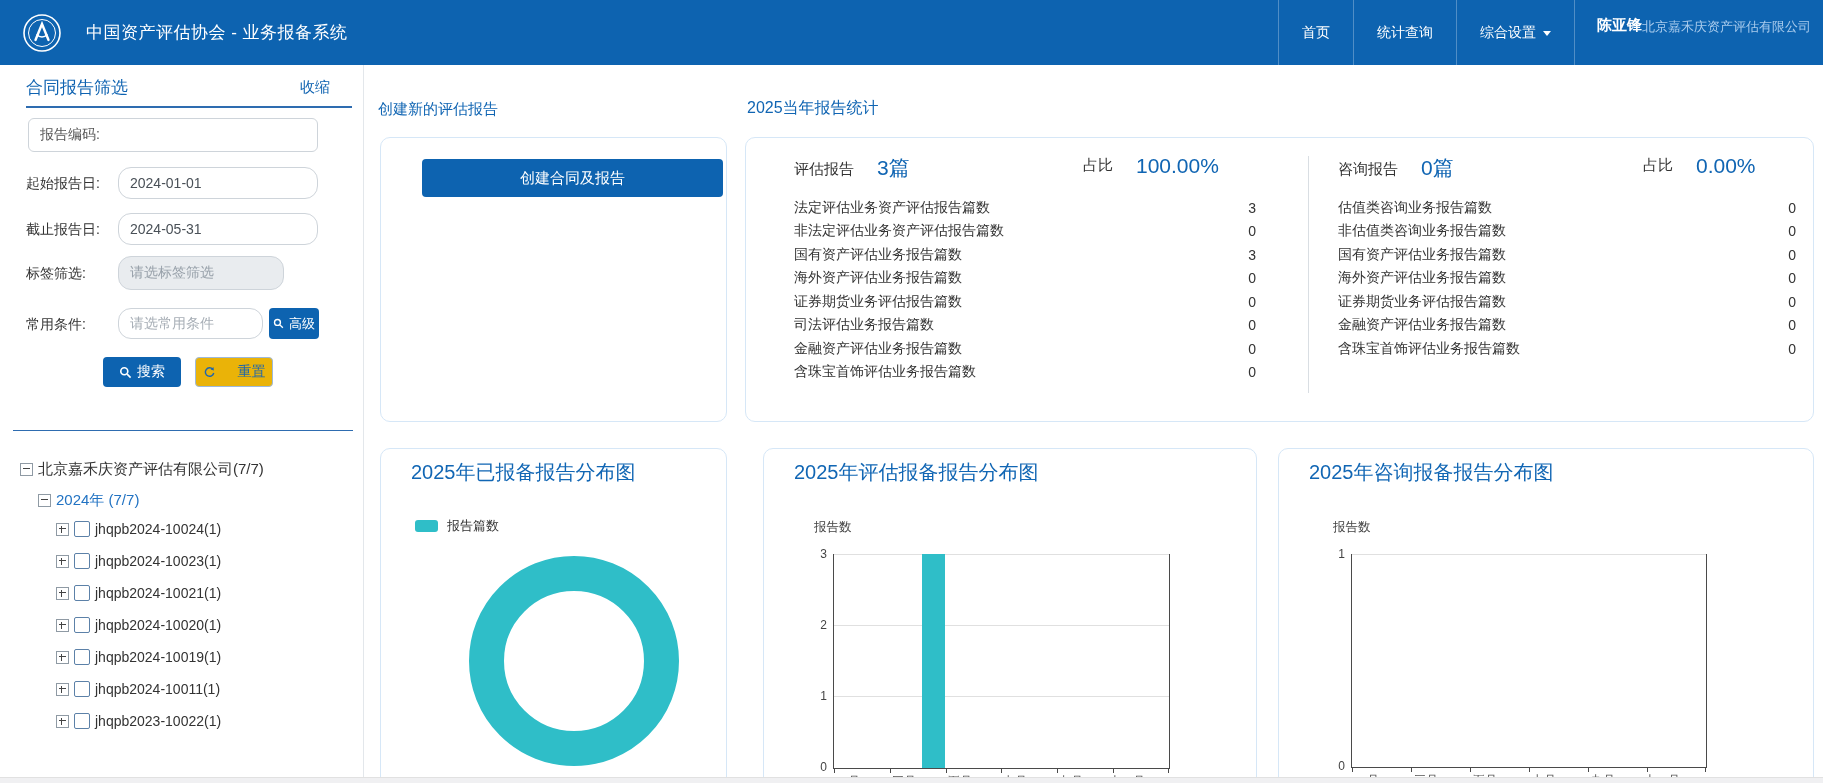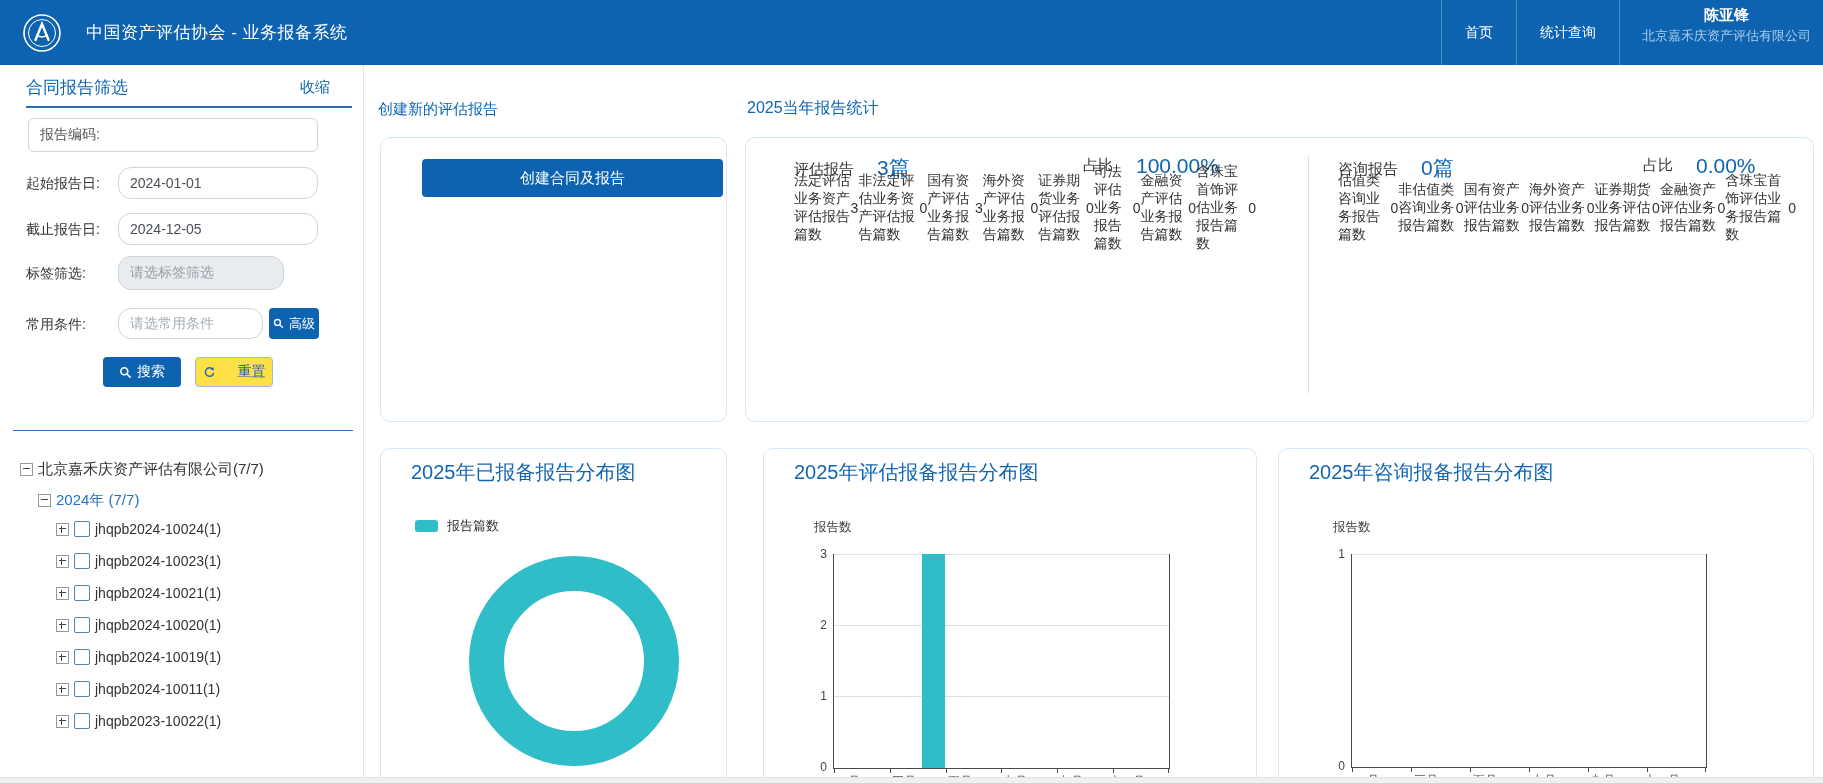--- a/index.html
+++ b/index.html
@@ -9,61 +9,61 @@
   
   .header{position:absolute;left:0;top:0;width:1823px;height:65px;background:#0d63b0;color:#fff;
           display:flex;align-items:center;z-index:5}
   .logo{width:40px;height:40px;margin-left:22px;flex:0 0 auto}
   .app-title{margin-left:24px;font-size:17px;letter-spacing:.5px}
   .nav{margin-left:auto;display:flex;align-items:stretch;height:100%}
   .nav-item{display:flex;align-items:center;gap:7px;padding:0 23px;font-size:14px;cursor:pointer;
             border-left:1px solid rgba(255,255,255,.28)}
   .caret{width:0;height:0;border-left:4px solid transparent;border-right:4px solid transparent;
          border-top:5px solid #fff;margin-top:2px}
-  .user{display:flex;flex-direction:column;justify-content:center;align-items:center;
+  .user{display:flex;flex-direction:row;justify-content:center;align-items:center;
         padding:0 12px 15px 22px;border-left:1px solid rgba(255,255,255,.28)}
   .user-name{font-size:15px;font-weight:bold;line-height:18px}
   .user-company{font-size:13px;color:#a9cbec;margin-top:3px}
 
   
   .sidebar{position:absolute;left:8px;top:65px;width:355px;height:718px;background:#fff;
            border-right:1px solid #e3e7eb}
   .sb-title{position:absolute;left:18px;top:11px;font-size:17px;color:#0f63b1}
   .sb-collapse{position:absolute;right:33px;top:13px;font-size:15px;color:#0f63b1;cursor:pointer}
   .sb-hr{position:absolute;left:18px;top:41px;width:326px;height:2px;background:#2e6cb0}
   .inp{box-sizing:border-box;border:1px solid #ced4da;border-radius:13px;background:#fff;
        font-size:14px;color:#495057;padding:0 11px;display:flex;align-items:center}
   .inp.disabled{background:#e9ecef;color:#97a0a9}
   .inp .ph{color:#a6adb5}
   .sb-label{position:absolute;left:18px;font-size:14px;color:#333}
   .btn-blue{background:#0d63b0;color:#fff;border:none;border-radius:4px;display:flex;
             align-items:center;justify-content:center;gap:5px;cursor:pointer;font-size:14px;
             font-family:inherit}
-  .btn-outline{background:#fde047;color:#1f66ad;border:1px solid #9db9da;border-radius:4px;display:flex;
+  .btn-outline{background:#eab308;color:#1f66ad;border:1px solid #9db9da;border-radius:4px;display:flex;
                align-items:center;justify-content:center;gap:22px;cursor:pointer;font-size:14px;
                font-family:inherit}
   .sb-hr2{position:absolute;left:5px;top:365px;width:340px;height:1px;background:#2e6cb0}
 
   .tree-row{position:absolute;display:flex;align-items:center;gap:5px;font-size:14px;cursor:pointer;white-space:nowrap}
   .tbox{width:11px;height:11px;border:1px solid #8f9aa4;background:#fff;position:relative;flex:0 0 auto}
   .tbox::before{content:"";position:absolute;left:2px;right:2px;top:4px;height:1px;background:#444}
   .tbox.plus::after{content:"";position:absolute;top:2px;bottom:2px;left:4px;width:1px;background:#444}
   .chk{width:14px;height:14px;border:1px solid #5c81a8;border-radius:2px;background:#fff;flex:0 0 auto}
   .tree-year{color:#2273c3;font-size:15px}
   .tree-co{font-size:15px;color:#333}
 
   
   .sec-title{position:absolute;color:#1065b3}
   .card{position:absolute;background:#fff;border:1px solid #d6e7f7;border-radius:10px;box-sizing:border-box}
 
   
   .stat-head{position:absolute;display:flex;align-items:flex-end;gap:23px;white-space:nowrap}
   .stat-name{font-size:15px;color:#333;padding-bottom:3px}
   .stat-big{font-size:21px;color:#1065b3}
-  .stat-rows{position:absolute;display:flex;flex-direction:row}
+  .stat-rows{position:absolute;display:flex;flex-direction:column}
   .stat-row{display:flex;justify-content:space-between;align-items:center;height:23.5px;font-size:14px;color:#333}
   .stat-div{position:absolute;width:1px;background:#d9dee3}
 
   
   .chart-title{position:absolute;left:30px;top:10px;font-size:20px;color:#1166b4}
   .legend{position:absolute;display:flex;align-items:center;gap:9px;cursor:pointer}
   .legend .sw{width:23px;height:12px;border-radius:3px;background:#2fbec8}
   .legend .lt{font-size:13px;color:#333}
   .donut{position:absolute;width:140px;height:140px;border:35px solid #2fbec8;border-radius:50%}
   .plot{position:absolute;border-left:1px solid #4a4a4a;border-bottom:1px solid #4a4a4a;border-right:1px solid #4a4a4a;box-sizing:content-box}
@@ -91,20 +91,24 @@
     </svg>
   </div>
   <div class="app-title">中国资产评估协会 - 业务报备系统</div>
   <div class="nav">
     <div class="nav-item">
       <span>首页</span>
     </div>
     <div class="nav-item">
       <span>统计查询</span>
     </div>
+    <div class="nav-item">
+      <span>综合设置</span>
+      <span class="caret"></span>
+    </div>
     <div class="user">
       <div class="user-name">陈亚锋</div>
       <div class="user-company">北京嘉禾庆资产评估有限公司</div>
     </div>
   </div>
 </div>
 
 <div class="sidebar">
   <div class="sb-title">合同报告筛选</div>
   <div class="sb-collapse">收缩</div>
@@ -114,21 +118,21 @@
     <span class="ph" style="color:#555">报告编码:</span>
   </div>
 
   <div class="sb-label" style="top:110px">起始报告日:</div>
   <div class="inp" style="position:absolute;left:110px;top:102px;width:200px;height:32px">
     <span>2024-01-01</span>
   </div>
 
   <div class="sb-label" style="top:156px">截止报告日:</div>
   <div class="inp" style="position:absolute;left:110px;top:148px;width:200px;height:32px">
-    <span>2024-12-05</span>
+    <span>2024-05-31</span>
   </div>
 
   <div class="sb-label" style="top:200px">标签筛选:</div>
   <div class="inp disabled" style="position:absolute;left:110px;top:191px;width:166px;height:34px">
     <span>请选标签筛选</span>
   </div>
 
   <div class="sb-label" style="top:251px">常用条件:</div>
   <div class="inp" style="position:absolute;left:110px;top:243px;width:145px;height:31px">
     <span class="ph">请选常用条件</span>

